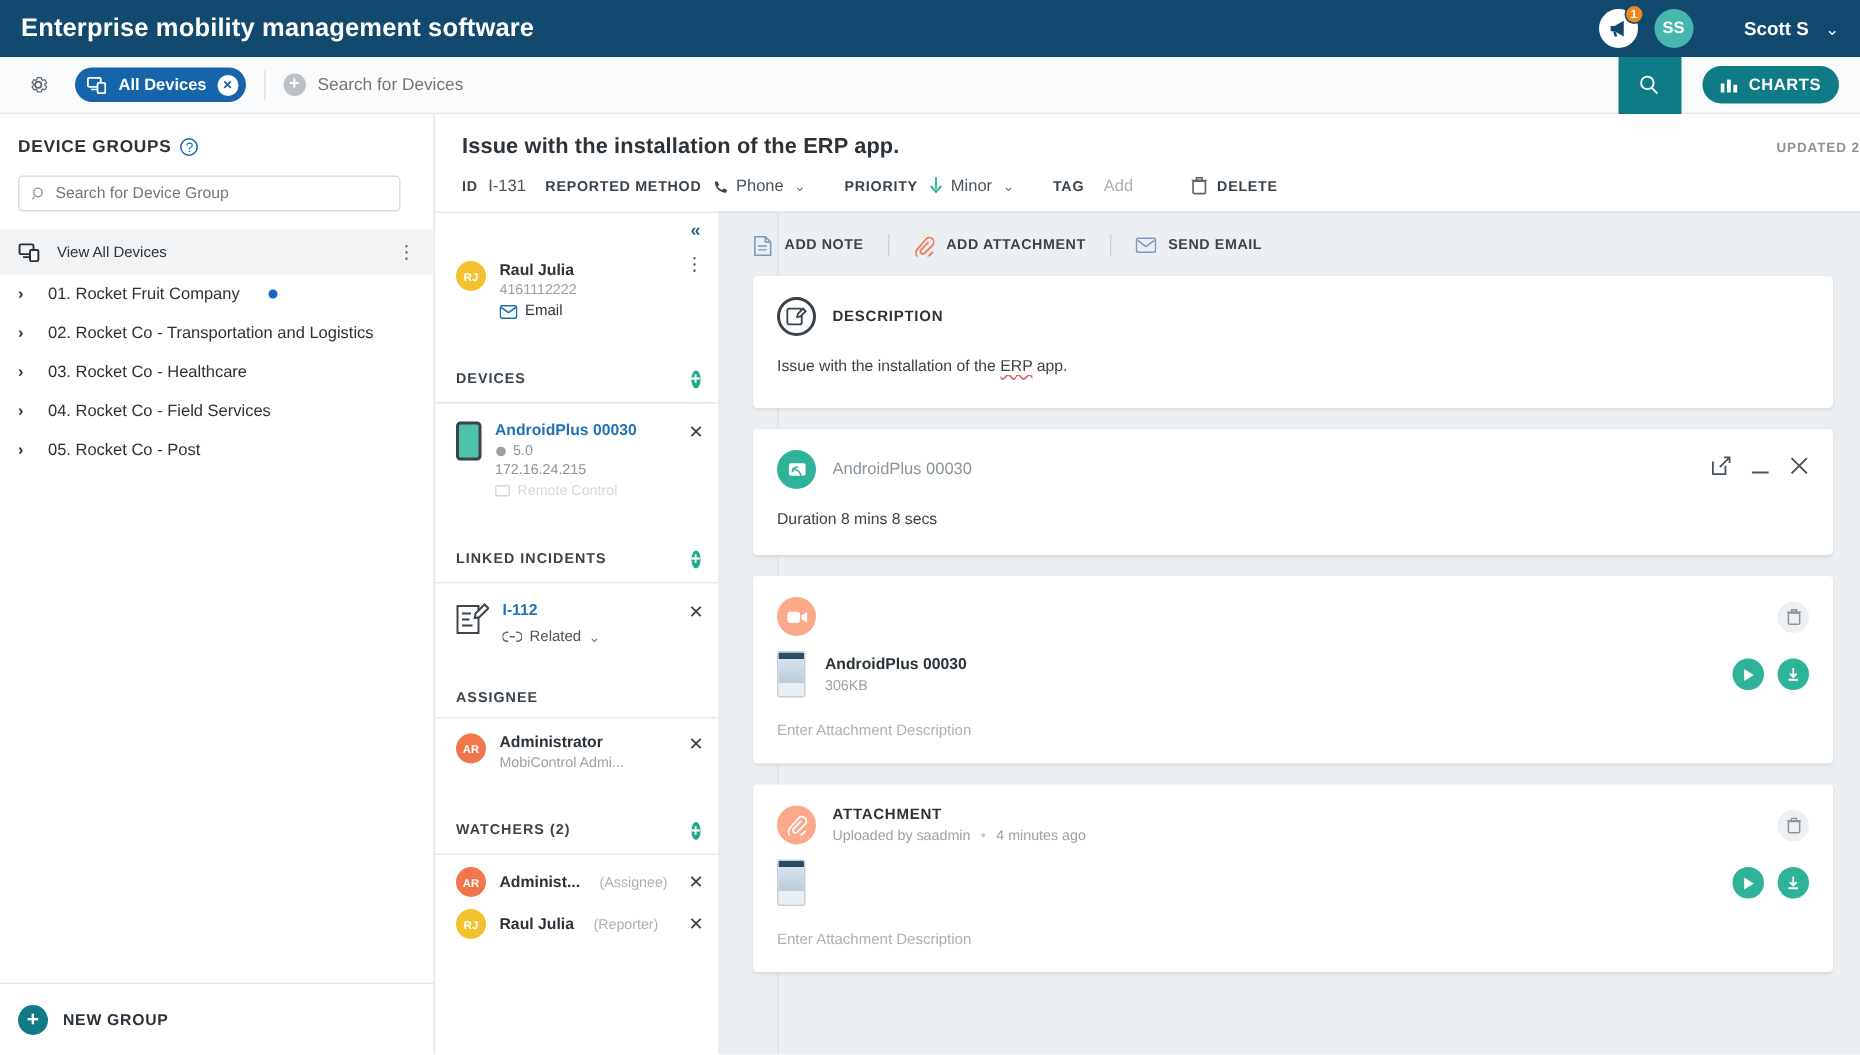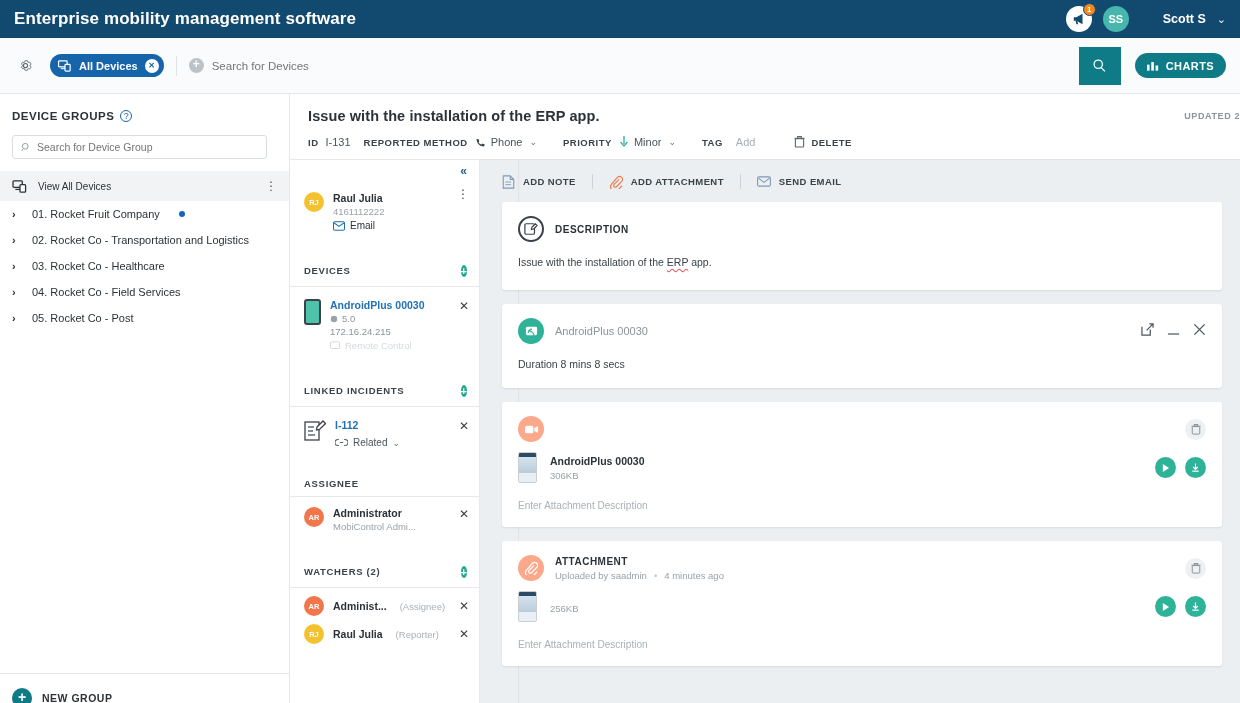--- a/index.html
+++ b/index.html
@@ -34,21 +34,21 @@
   .avatar-ss {
     width: 26px; height: 26px; border-radius: 50%; background: #47b6ac;
     color: #fff; font-size: 11px; font-weight: bold;
     display: flex; align-items: center; justify-content: center;
   }
   .user-name { font-size: 12.5px; font-weight: bold; margin-left: 23px; }
   .caret-d { font-size: 11px; opacity: .95; }
 
   
   .toolbar {
-    height: 56px; background: #fafbfc; border-bottom: 1px solid #e3e7ea;
+    height: 38px; background: #fafbfc; border-bottom: 1px solid #e3e7ea;
     display: flex; align-items: center; padding: 0 0 0 14px;
   }
   .gear-btn { width: 22px; height: 22px; display: flex; align-items: center; justify-content: center; margin-right: 14px; }
   .chip-all-devices {
     display: flex; align-items: center; gap: 7px;
     background: #1665ab; color: #fff; border-radius: 13px;
     height: 23px; padding: 0 5px 0 8px; font-size: 11px; font-weight: bold;
   }
   .chip-x {
     width: 14px; height: 14px; border-radius: 50%; background: #fff; color: #1665ab;
@@ -644,21 +644,20 @@
                       <rect x="1.5" y="3" width="9" height="9" rx="1" fill="none" stroke="#8b949b" stroke-width="1.2"></rect>
                       <line x1="0.5" y1="2.5" x2="11.5" y2="2.5" stroke="#8b949b" stroke-width="1.2"></line>
                       <rect x="4" y="0.5" width="4" height="2" fill="none" stroke="#8b949b" stroke-width="1.2"></rect>
                     </svg>
                 </span>
               </div>
             </div>
             <div class="attach-row">
               <div class="thumb"></div>
               <div class="entry-body">
-                <div class="attach-size">256KB</div>
               </div>
               <div style="display:flex;gap:9px">
                 <span class="round-btn">
                   <svg width="9" height="10" viewBox="0 0 10 11">
                       <path d="M2 1l7 4.5L2 10z" fill="#fff"></path>
                     </svg>
                 </span>
                 <span class="round-btn">
                   <svg width="11" height="11" viewBox="0 0 12 12">
                       <path d="M6 1.5v5.5M3.5 5.5L6 8l2.5-2.5" fill="none" stroke="#fff" stroke-width="1.3"></path>

